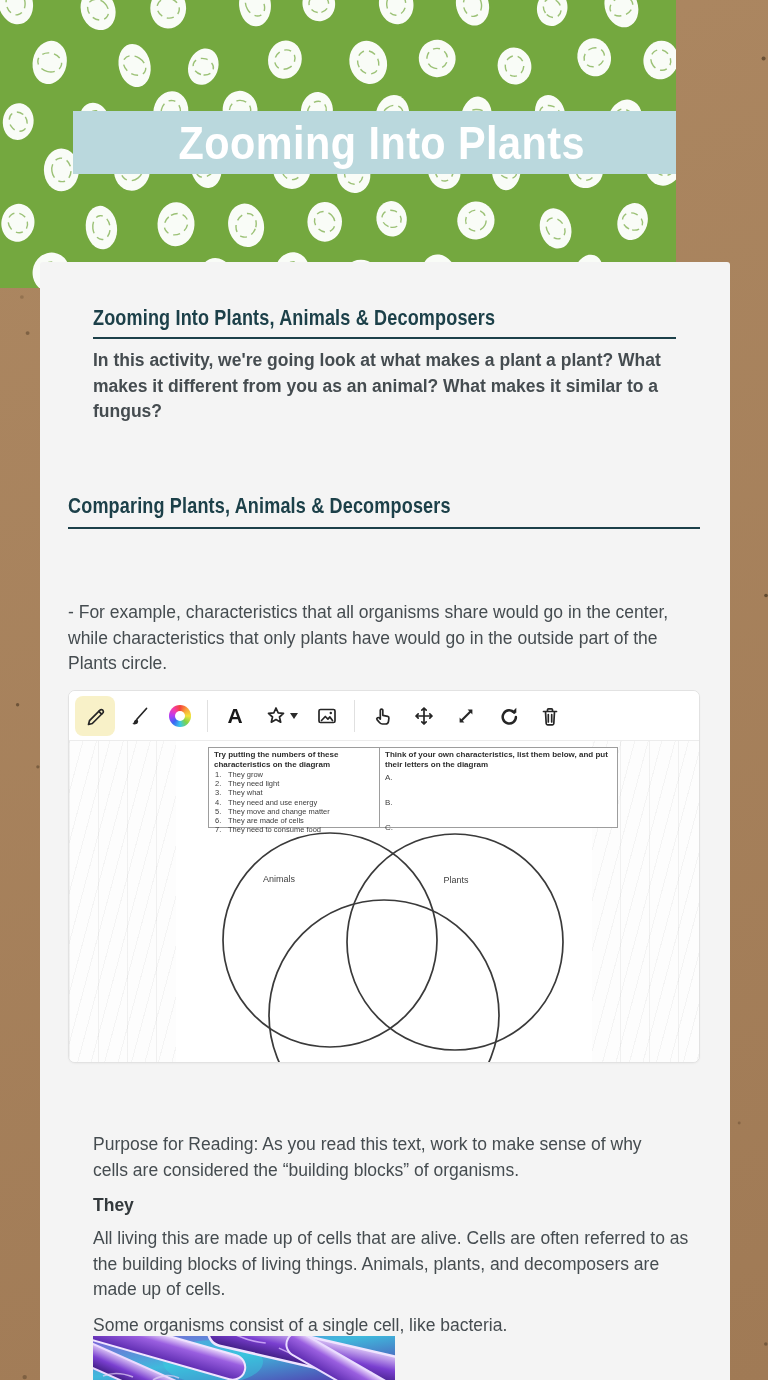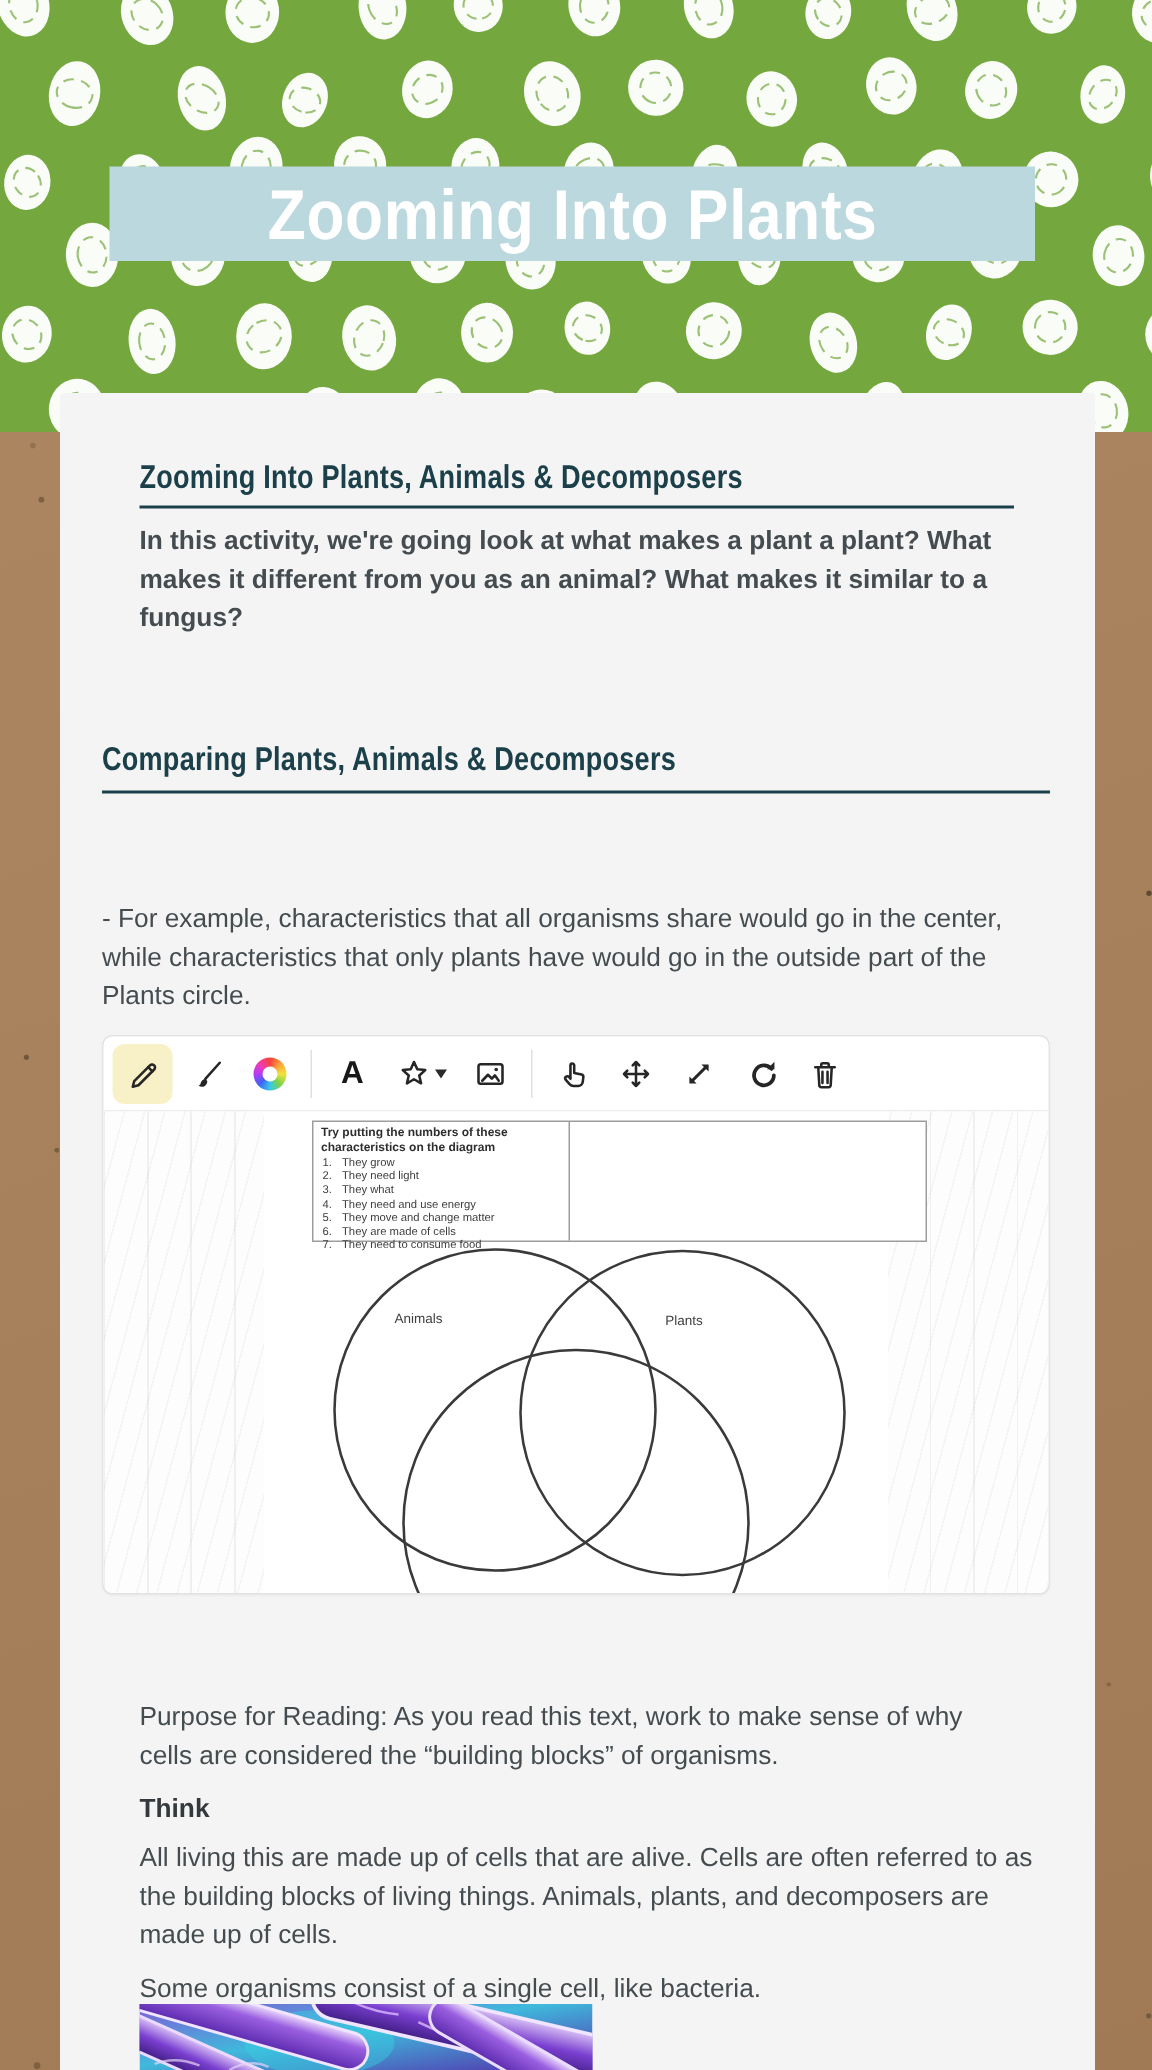--- a/index.html
+++ b/index.html
@@ -7,21 +7,21 @@
     --teal:#1c4049; --card:#f4f4f4; --body:#454c50;
   }
   *{box-sizing:border-box;}
   html,body{margin:0;padding:0;background:#8f6f4e;}
   .page{position:relative;width:768px;height:1380px;margin:0 auto;overflow:hidden;
     background:linear-gradient(160deg,#ad8862,#a07a55);
     font-family:"Liberation Sans",sans-serif;}
   .speckles{position:absolute;left:0;top:0;width:768px;height:1380px;}
 
   
-  .header{position:absolute;left:0;top:0;width:768px;height:288px;background:var(--green);overflow:hidden;}
+  .header{position:absolute;left:0;top:0;width:676px;height:288px;background:var(--green);overflow:hidden;}
   .dots{position:absolute;left:0;top:0;}
   .banner{position:absolute;left:73px;top:111px;width:617px;height:63px;background:var(--banner);
     display:flex;align-items:center;justify-content:center;}
   .title{color:#fff;font-size:46px;font-weight:bold;letter-spacing:.5px;white-space:nowrap;
     transform:scale(.9,1.02);}
 
   
   .card{position:absolute;left:40px;top:262px;width:690px;height:1118px;background:var(--card);
     border-radius:3px 3px 0 0;overflow:hidden;}
   .card h2{position:absolute;margin:0;color:var(--teal);font-size:22px;font-weight:bold;
@@ -527,34 +527,40 @@
               <ol class="wlist">
                 <li>They grow</li>
                 <li>They need light</li>
                 <li>They what</li>
                 <li>They need and use energy</li>
                 <li>They move and change matter</li>
                 <li>They are made of cells</li>
                 <li>They need to consume food</li>
               </ol>
             </div>
+            <div class="wcell right">
+              <div class="wth">Think of your own characteristics, list them below, and put their letters on the diagram</div>
+              <span class="wletter a">A.</span>
+              <span class="wletter b">B.</span>
+              <span class="wletter c">C.</span>
+            </div>
           </div>
           <svg class="venn" width="416" height="321" viewBox="0 0 416 321">
             <ellipse cx="154" cy="199" rx="107" ry="107"></ellipse>
             <ellipse cx="279" cy="201" rx="108" ry="108"></ellipse>
             <ellipse cx="208" cy="274" rx="115" ry="115"></ellipse>
             <text x="103" y="141">Animals</text>
             <text x="280" y="142">Plants</text>
           </svg>
         </div>
       </div>
     </div>
 
     <p class="purpose">Purpose for Reading: As you read this text, work to make sense of why cells are considered the “building blocks” of organisms.</p>
-    <h3 class="cellsH">Think</h3>
+    <h3 class="cellsH">They</h3>
     <p class="rp1">All living this are made up of cells that are alive. Cells are often referred to as the building blocks of living things. Animals, plants, and decomposers are made up of cells.</p>
     <p class="rp2">Some organisms consist of a single cell, like bacteria.</p>
 
     <svg class="bacteria" width="302" height="46" viewBox="0 0 302 46">
       <defs>
         <linearGradient id="bgG" x1="0" y1="0" x2="1" y2="1">
           <stop offset="0" stop-color="#7f5bd6"></stop>
             <stop offset="0.45" stop-color="#3fb9dc"></stop>
             <stop offset="1" stop-color="#5527a8"></stop>
         </linearGradient>

